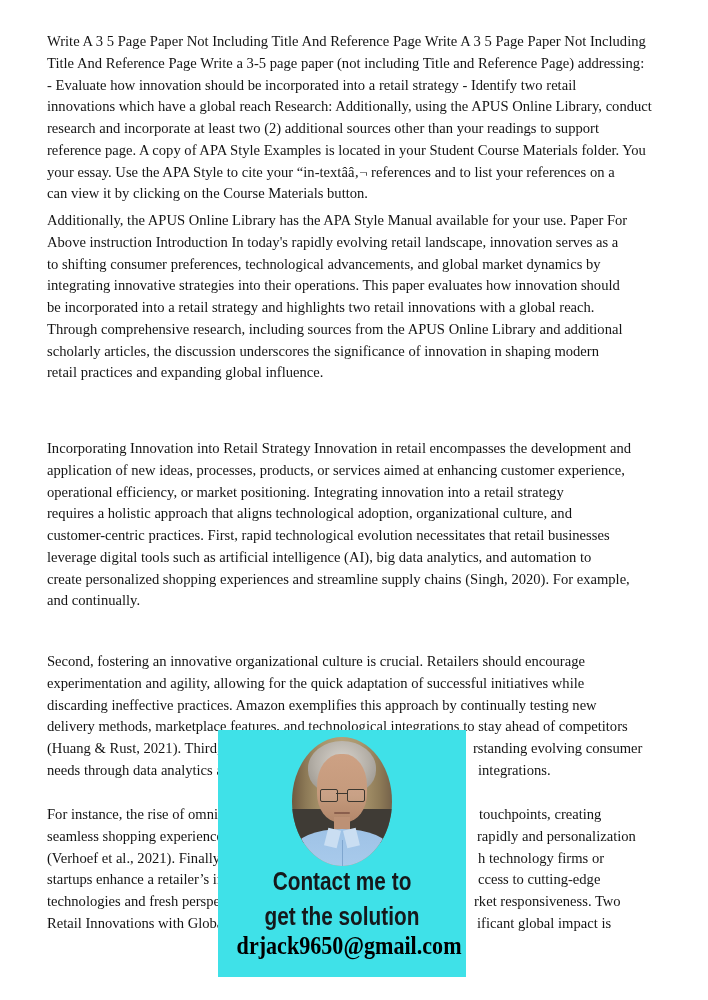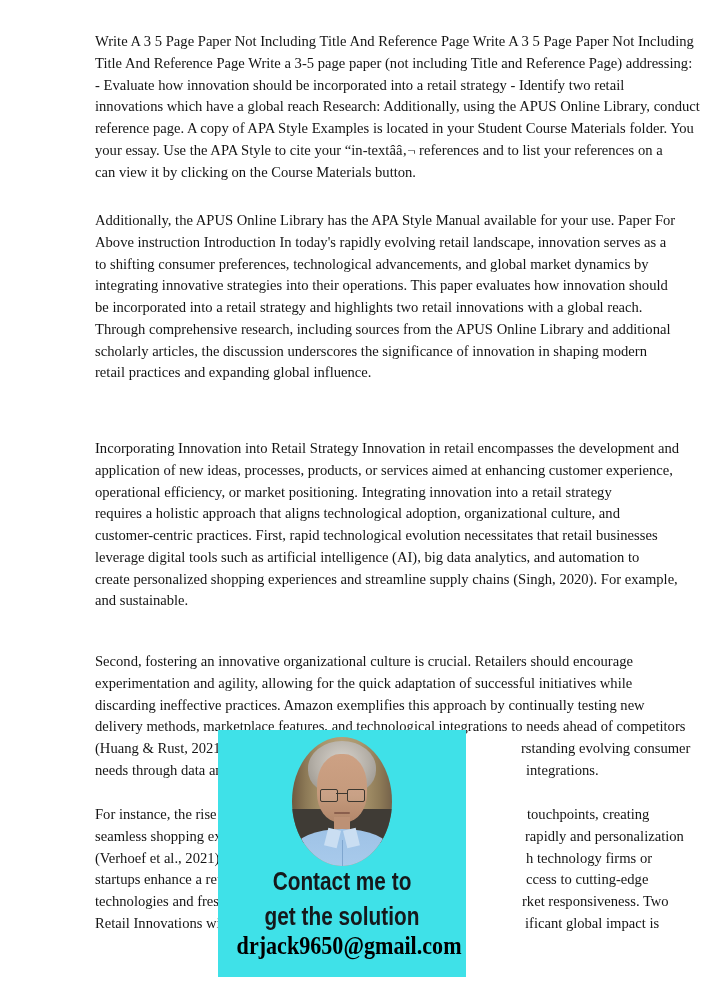--- a/index.html
+++ b/index.html
@@ -1,19 +1,19 @@
 <!DOCTYPE html>
 <html><head>
 <meta charset="utf-8">
 <style>
   html,body{margin:0;padding:0;background:#ffffff;}
   .page{position:relative;width:708px;height:1000px;background:#ffffff;overflow:hidden;
         font-family:"Liberation Serif","DejaVu Serif",serif;color:#141414;}
   .para{position:absolute;left:47px;width:655px;}
-  .line{white-space:nowrap;height:21.75px;line-height:21.75px;font-size:14.6px;margin-left:48px;}
+  .line{white-space:nowrap;height:21.75px;line-height:21.75px;font-size:14.6px;}
   .split{position:relative;}
   .rf{position:absolute;top:0;white-space:nowrap;}
 
   
   .promo{position:absolute;left:218px;top:730px;width:248px;height:247px;z-index:5;}
   .promo-l1,.promo-l2{position:absolute;left:0;width:100%;text-align:center;
         font-family:"Liberation Sans","DejaVu Sans",sans-serif;font-weight:700;
         font-size:26px;line-height:30px;transform:scaleX(0.8);}
   .promo-l1{top:136px;}
   .promo-l2{top:171px;}
@@ -48,20 +48,21 @@
 </head>
 <body>
 
 <div class="page" style="color: rgb(20, 20, 20); background: rgb(255, 255, 255);">
 
   <div class="para" style="top:31px">
     <div class="line">Write A 3 5 Page Paper Not Including Title And Reference Page Write A 3 5 Page Paper Not Including</div>
     <div class="line">Title And Reference Page Write a 3-5 page paper (not including Title and Reference Page) addressing:</div>
     <div class="line">- Evaluate how innovation should be incorporated into a retail strategy - Identify two retail</div>
     <div class="line">innovations which have a global reach Research: Additionally, using the APUS Online Library, conduct</div>
+    <div class="line">research and incorporate at least two (2) additional sources other than your readings to support</div>
     <div class="line">reference page. A copy of APA Style Examples is located in your Student Course Materials folder. You</div>
     <div class="line">your essay. Use the APA Style to cite your “in-textââ‚¬ references and to list your references on a</div>
     <div class="line">can view it by clicking on the Course Materials button.</div>
   </div>
 
   <div class="para" style="top:210px">
     <div class="line">Additionally, the APUS Online Library has the APA Style Manual available for your use. Paper For</div>
     <div class="line">Above instruction Introduction In today's rapidly evolving retail landscape, innovation serves as a</div>
     <div class="line">to shifting consumer preferences, technological advancements, and global market dynamics by</div>
     <div class="line">integrating innovative strategies into their operations. This paper evaluates how innovation should</div>
@@ -72,28 +73,28 @@
   </div>
 
   <div class="para" style="top:438px">
     <div class="line">Incorporating Innovation into Retail Strategy Innovation in retail encompasses the development and</div>
     <div class="line">application of new ideas, processes, products, or services aimed at enhancing customer experience,</div>
     <div class="line">operational efficiency, or market positioning. Integrating innovation into a retail strategy</div>
     <div class="line">requires a holistic approach that aligns technological adoption, organizational culture, and</div>
     <div class="line">customer-centric practices. First, rapid technological evolution necessitates that retail businesses</div>
     <div class="line">leverage digital tools such as artificial intelligence (AI), big data analytics, and automation to</div>
     <div class="line">create personalized shopping experiences and streamline supply chains (Singh, 2020). For example,</div>
-    <div class="line">and sustainable.</div>
+    <div class="line">and continually.</div>
   </div>
 
   <div class="para" style="top:651px">
     <div class="line">Second, fostering an innovative organizational culture is crucial. Retailers should encourage</div>
     <div class="line">experimentation and agility, allowing for the quick adaptation of successful initiatives while</div>
     <div class="line">discarding ineffective practices. Amazon exemplifies this approach by continually testing new</div>
-    <div class="line">delivery methods, marketplace features, and technological integrations to needs ahead of competitors</div>
+    <div class="line">delivery methods, marketplace features, and technological integrations to stay ahead of competitors</div>
     <div class="line split">
       <span class="lf">(Huang &amp; Rust, 2021). Third, inn</span>
       <span class="rf" style="left:426px">rstanding evolving consumer</span>
     </div>
     <div class="line split">
       <span class="lf">needs through data analytics allo</span>
       <span class="rf" style="left:431px">integrations.</span>
     </div>
   </div>
 

